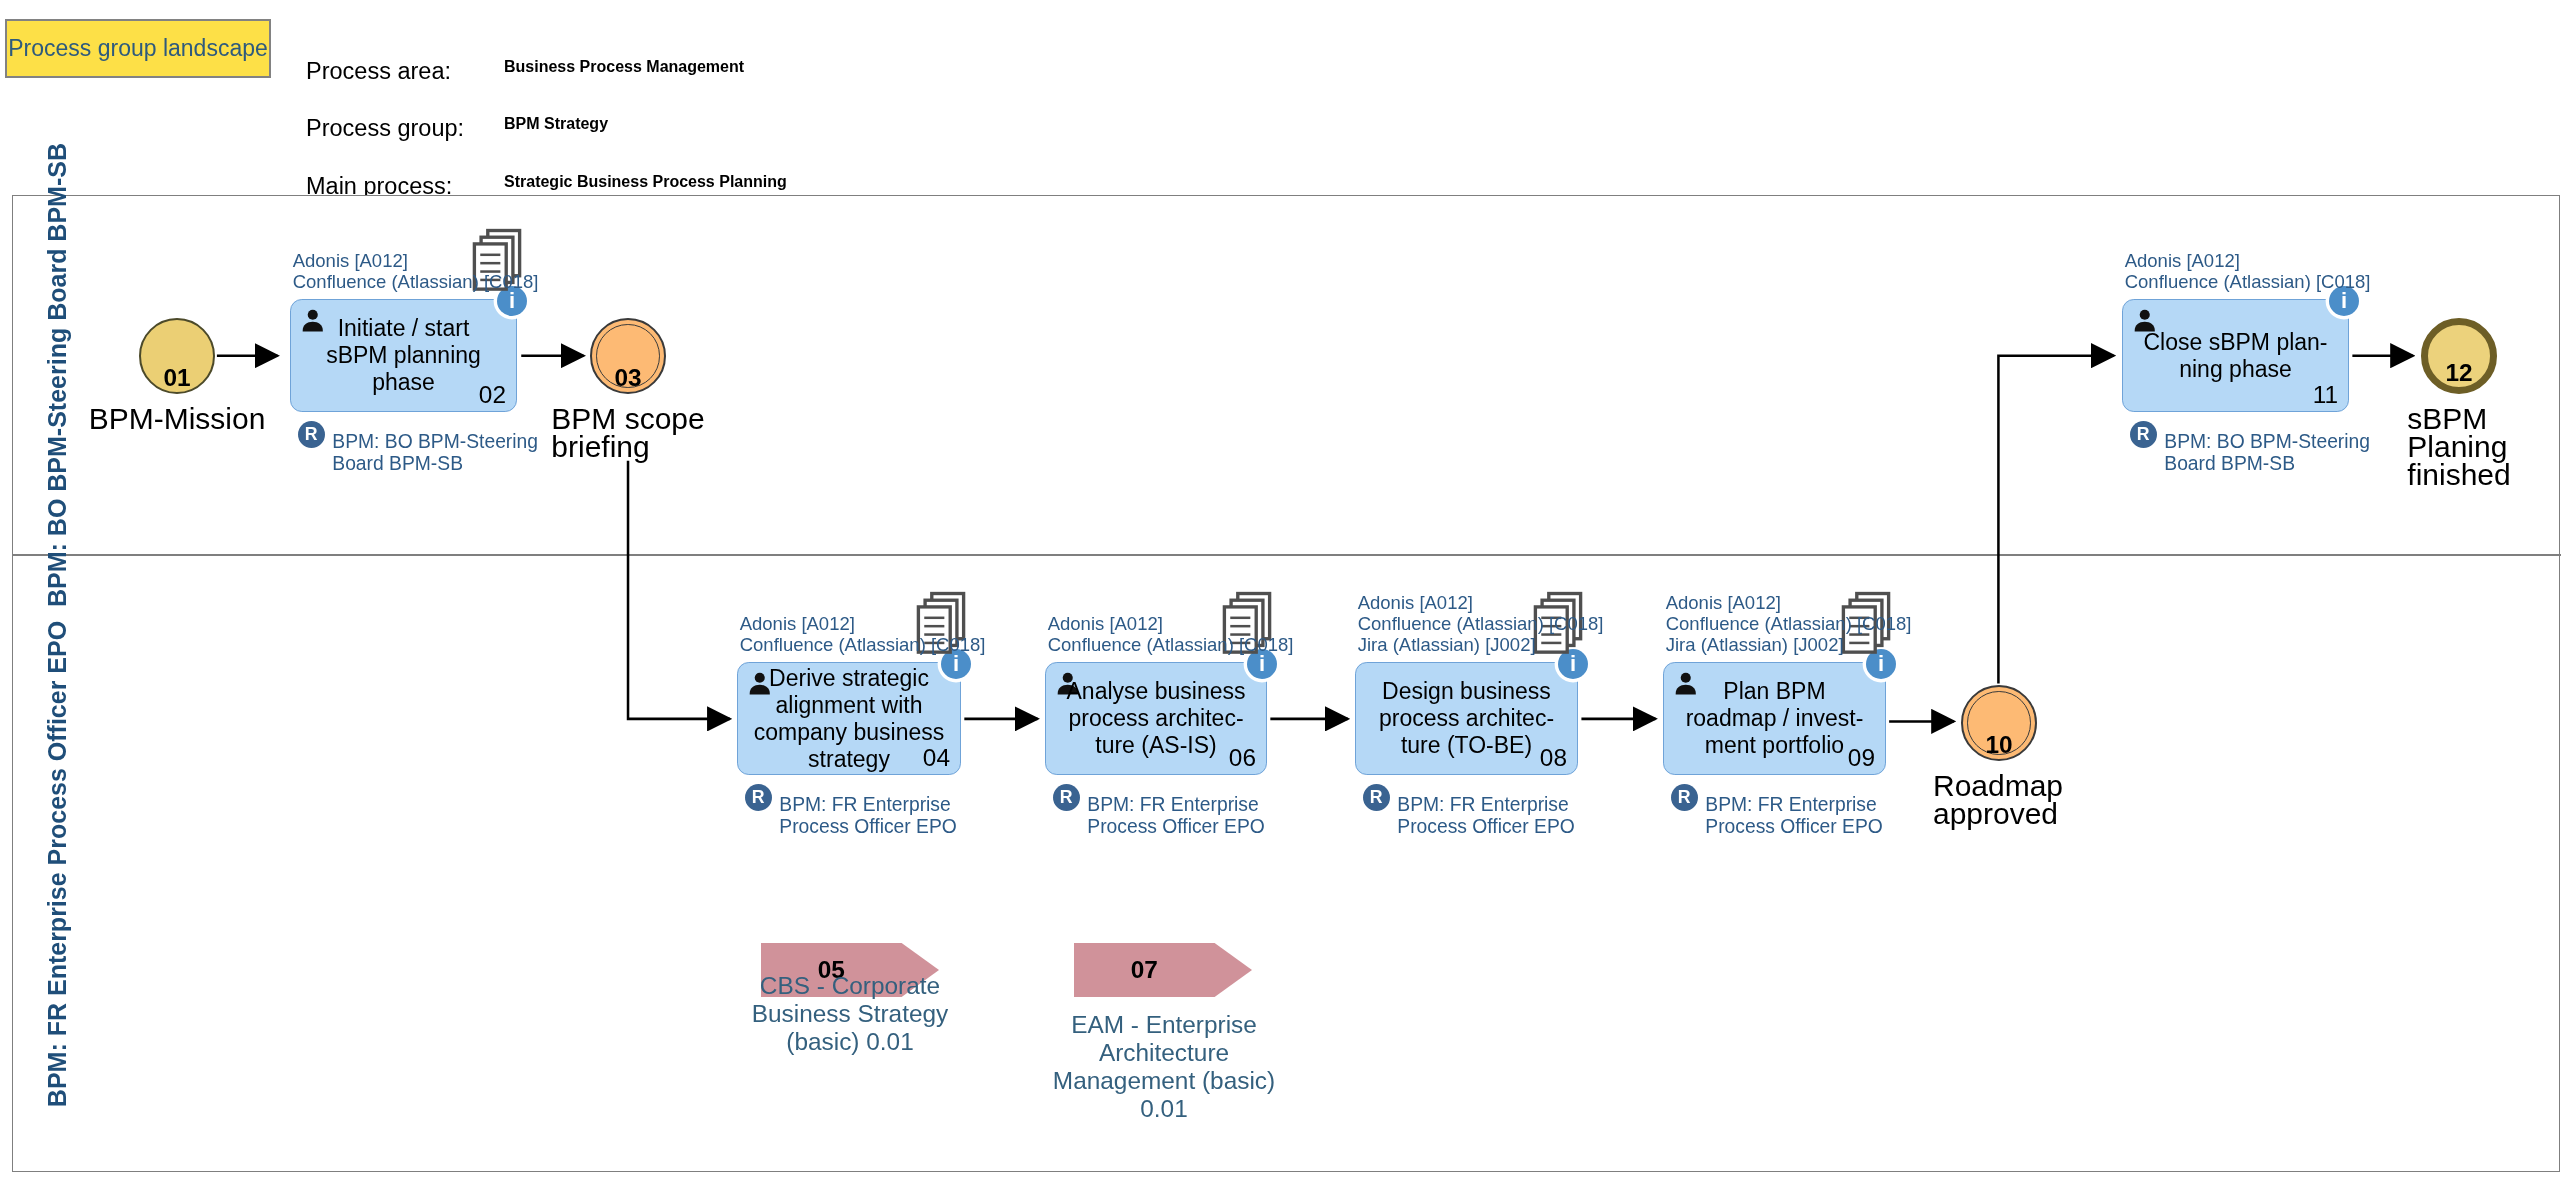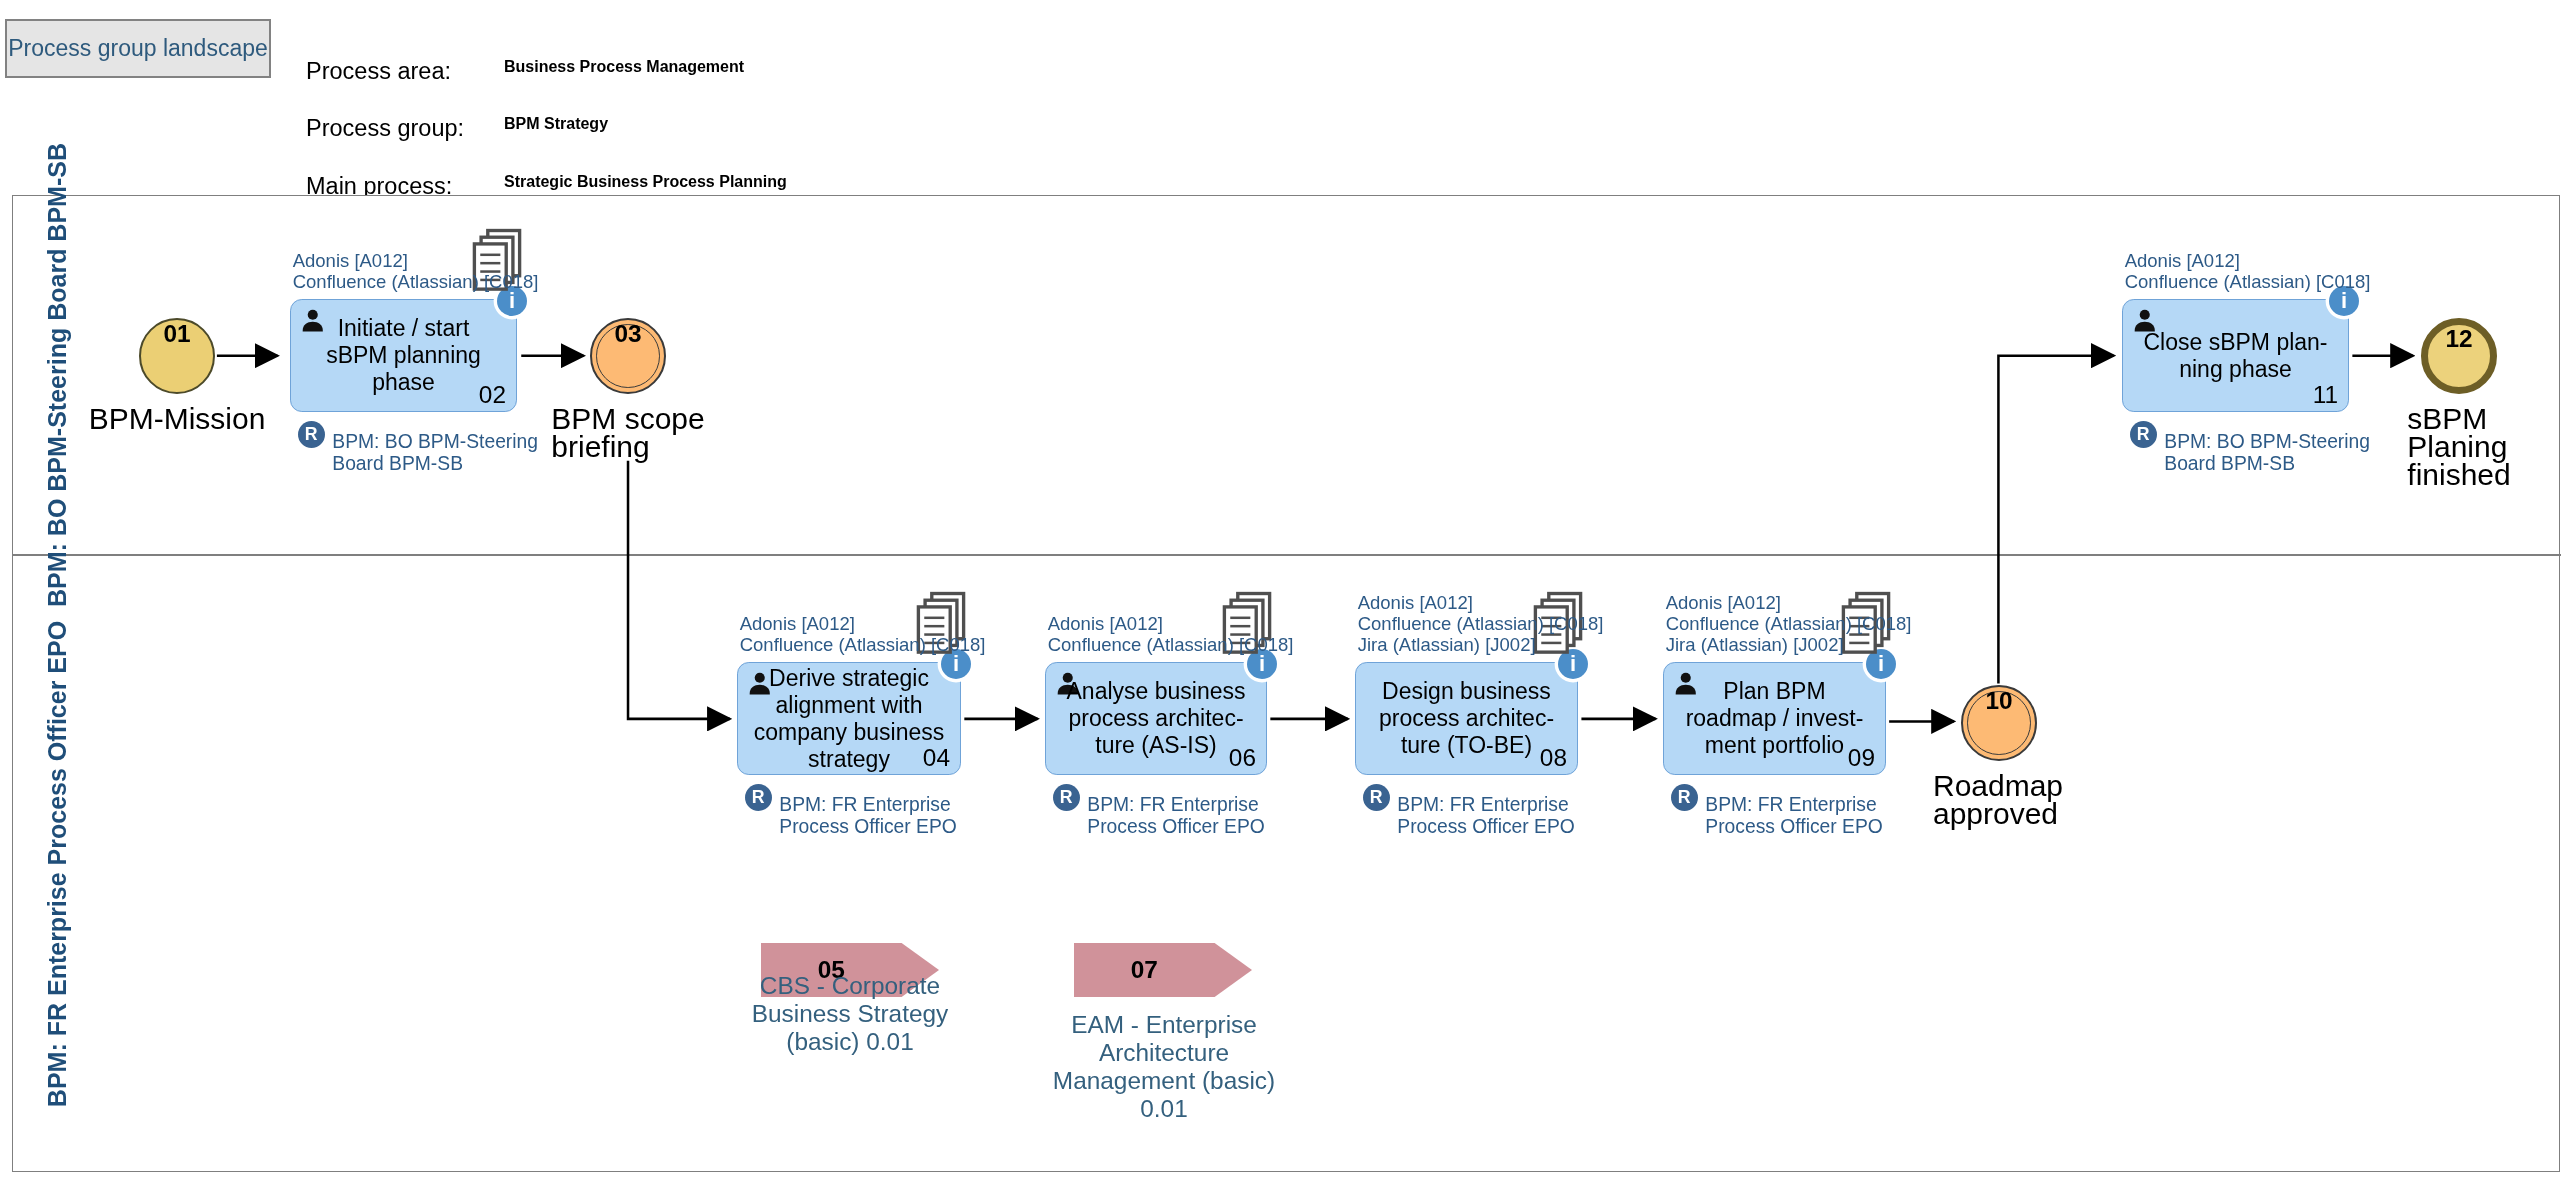--- a/index.html
+++ b/index.html
@@ -3,21 +3,21 @@
 <meta charset="utf-8">
 <style>
   html,body{margin:0;padding:0;}
   body{
     width:2576px;height:1183px;position:relative;background:#fff;
     font-family:"Liberation Sans",sans-serif;color:#000;overflow:hidden;
   }
   
   .tab{
     position:absolute;left:5px;top:18.5px;width:262px;height:55px;
-    background:#e5e5e5;border:2.5px solid #828282;
+    background:#fde047;border:2.5px solid #828282;
     display:flex;align-items:center;justify-content:center;
     font-size:23px;color:#2e5a7d;
   }
   .hrow{position:absolute;left:0;width:1177px;height:30px;margin-top:38px;}
   .hrow .flabel{position:absolute;left:306px;font-size:23.5px;}
   .hrow .fvalue{position:absolute;left:504px;font-size:16px;font-weight:bold;}
   
   .frame{position:absolute;left:11.8px;top:195px;width:2546px;height:975px;border:1.7px solid #7f7f7f;background:#fff;}
   .divider{position:absolute;left:11.8px;top:554px;width:2549px;height:1.7px;background:#7f7f7f;}
   .lane-label{
@@ -48,21 +48,21 @@
     font-size:18.5px;line-height:21px;color:#2d5a87;white-space:pre-line;
   }
   .role{position:absolute;left:6.7px;top:calc(100% + 10px);display:flex;gap:7.6px;align-items:flex-start;width:max-content;}
   .role-badge{
     width:27px;height:27px;border-radius:50%;background:#3a6391;color:#fff;flex:0 0 27px;
     font-size:17.7px;font-weight:bold;display:flex;align-items:center;justify-content:center;
   }
   .role-text{font-size:19.3px;line-height:22px;color:#2d5a87;white-space:pre-line;margin-top:10px;}
   
   .event{position:absolute;width:76px;height:76px;border-radius:50%;box-sizing:border-box;
-    display:flex;align-items:flex-start;justify-content:center;}
+    display:flex;align-items:flex-end;justify-content:center;}
   .event-start{background:#ebcf74;border:2.5px solid #4c4a2a;}
   .event-mid{background:#fdba74;border:2.5px solid #3a3a3a;position:absolute;}
   .event-mid .ring{position:absolute;inset:4.2px;border:1.7px solid #3a3a3a;border-radius:50%;}
   .event-end{background:#ecd27c;border:7.6px solid #6d5e26;}
   .event-num{font-size:24.4px;font-weight:bold;z-index:1;}
   .caption{
     position:absolute;transform:translateX(-50%);text-align:left;
     font-size:30px;line-height:28px;white-space:pre-line;width:max-content;
   }
   

